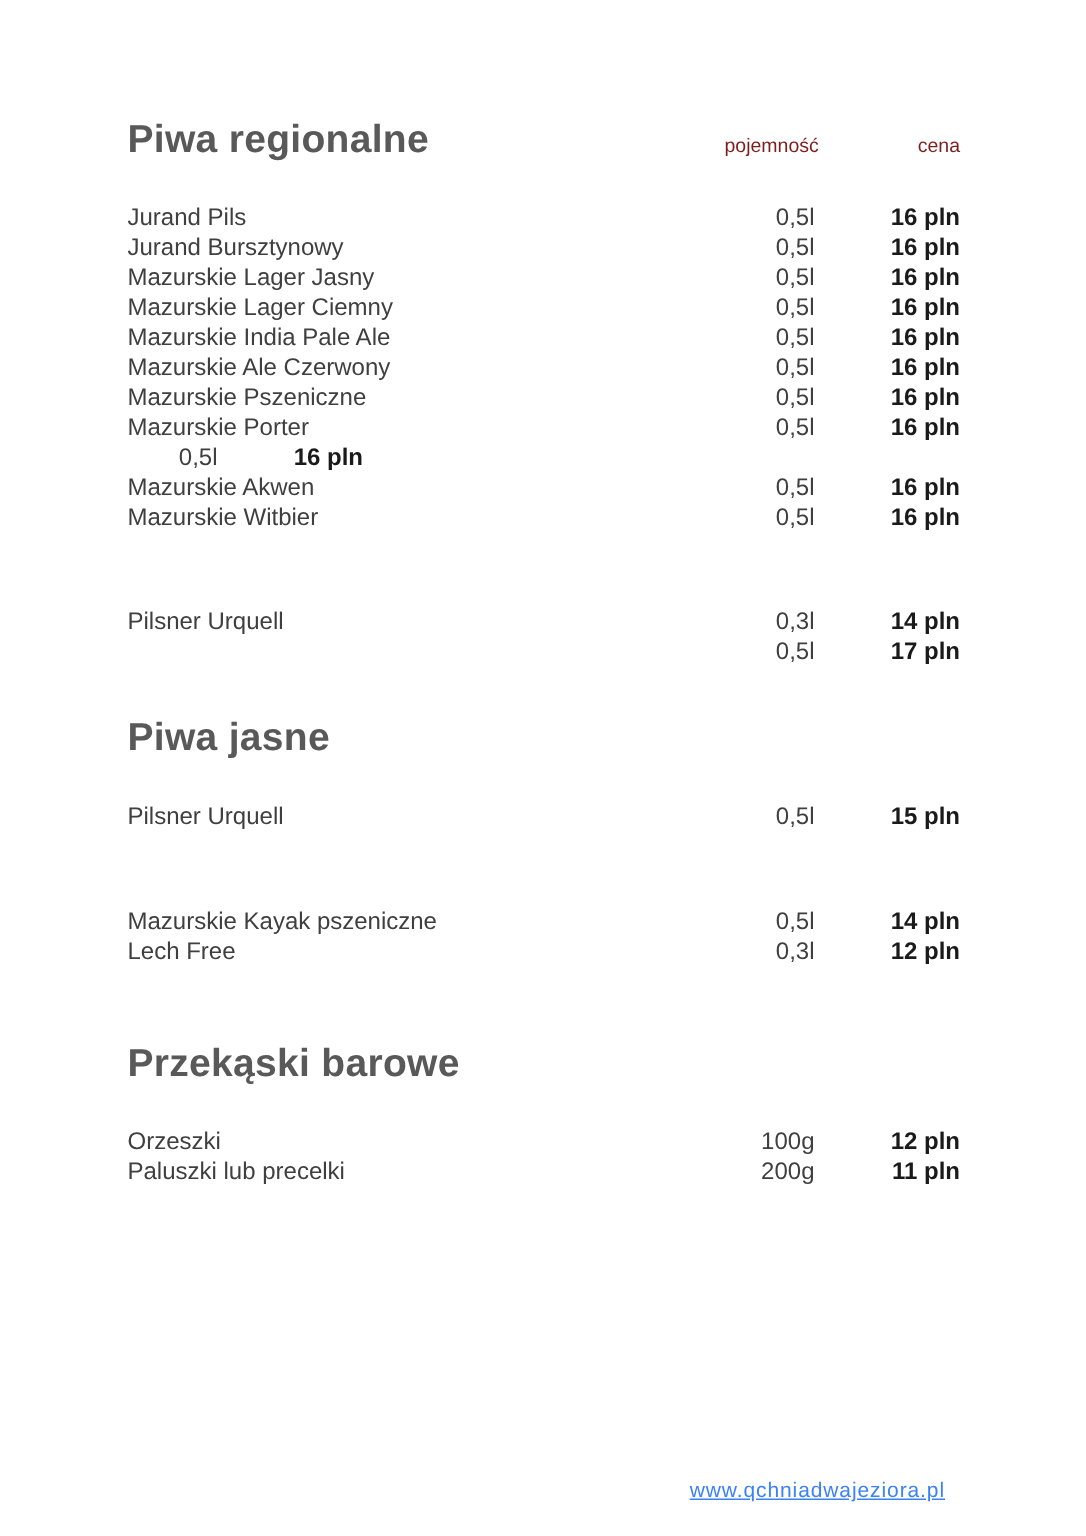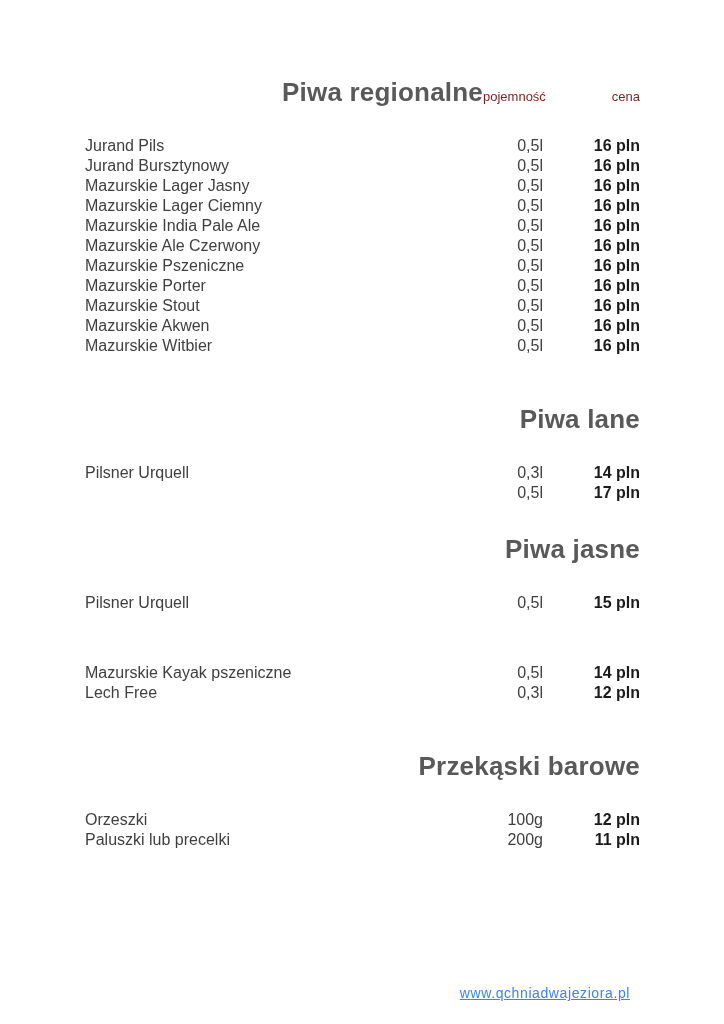--- a/index.html
+++ b/index.html
@@ -26,21 +26,20 @@
     margin-bottom: 30px;
   }
   .section-title {
     flex: 1 1 auto;
     margin: 0;
     font-size: 26px;
     line-height: 28px;
     font-weight: 700;
     color: #595959;
     letter-spacing: 0.2px;
-    text-align: right;
   }
   .col-label {
     font-size: 13px;
     font-weight: 400;
     color: #7f1d1d;
   }
   .col-label.vol { width: 60px; text-align: right; }
   .col-label.price { width: 97px; text-align: right; }
 
   .rows { }
@@ -124,41 +123,37 @@
           <span class="item-name">Mazurskie Pszeniczne</span>
           <span class="item-vol">0,5l</span>
           <span class="item-price">16 pln</span>
         </div>
         <div class="row">
           <span class="item-name">Mazurskie Porter</span>
           <span class="item-vol">0,5l</span>
           <span class="item-price">16 pln</span>
         </div>
         <div class="row">
-          <span class="item-name">Mazurskie Stout</span>
           <span class="item-vol">0,5l</span>
           <span class="item-price">16 pln</span>
         </div>
         <div class="row">
           <span class="item-name">Mazurskie Akwen</span>
           <span class="item-vol">0,5l</span>
           <span class="item-price">16 pln</span>
         </div>
         <div class="row">
           <span class="item-name">Mazurskie Witbier</span>
           <span class="item-vol">0,5l</span>
           <span class="item-price">16 pln</span>
         </div>
       </div>
     </section>
 
     <section class="sec-2">
-      <header class="section-header">
-        <h2 class="section-title">Piwa lane</h2>
-      </header>
       <div class="rows">
         <div class="row">
           <span class="item-name">Pilsner Urquell</span>
           <span class="item-vol">0,3l</span>
           <span class="item-price">14 pln</span>
         </div>
         <div class="row">
           <span class="item-name"></span>
           <span class="item-vol">0,5l</span>
           <span class="item-price">17 pln</span>

